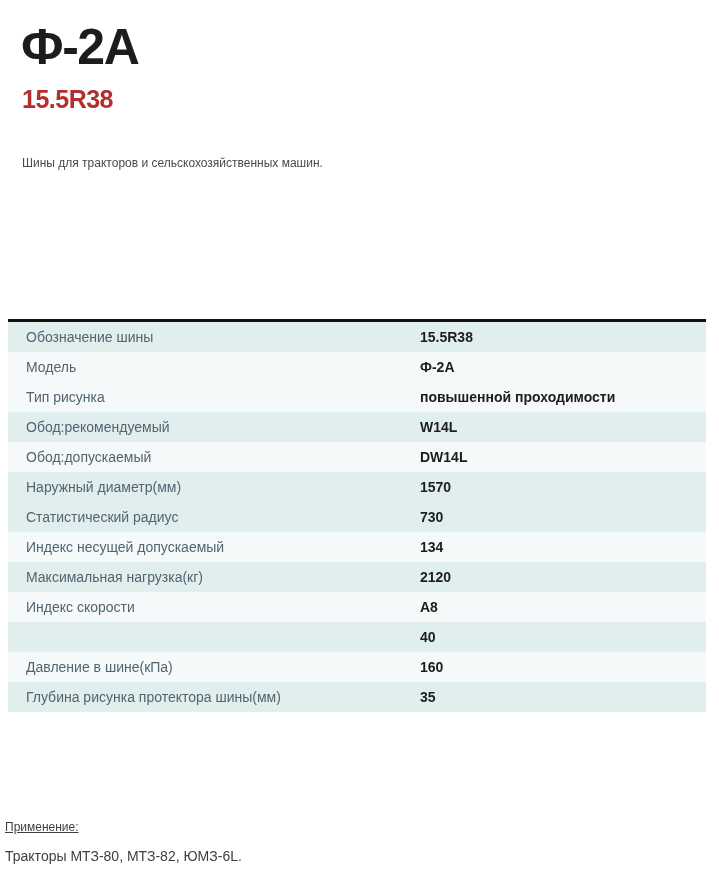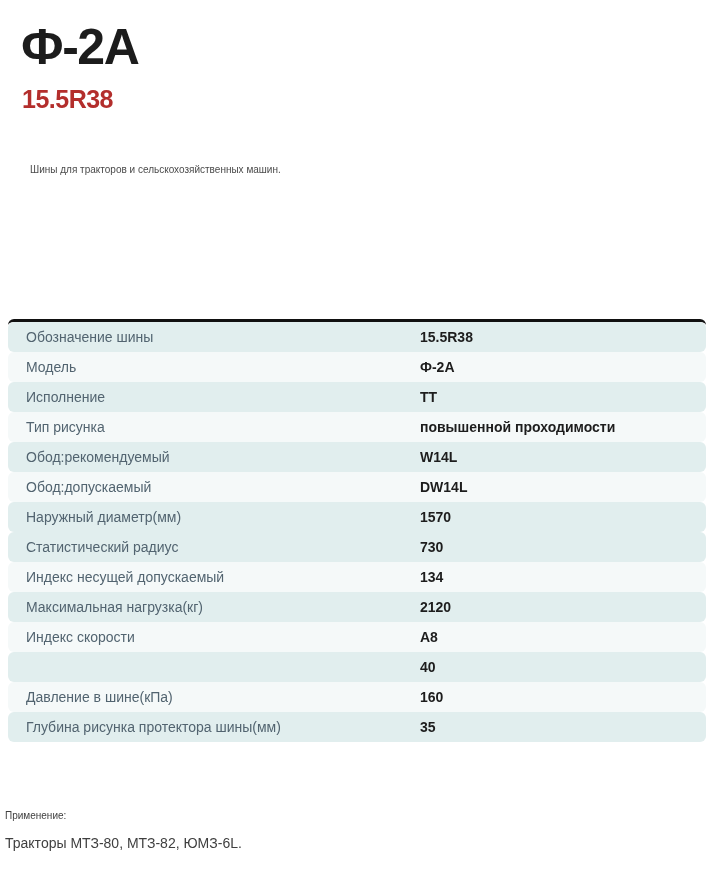--- a/index.html
+++ b/index.html
@@ -3,38 +3,38 @@
 <meta charset="utf-8">
 <style>
   :root{
     --red:#b32e2c;
     --row-odd:#e1eeee;
     --row-even:#f5f9f9;
     --label:#526470;
     --value:#1d1d1d;
     --border:#111111;
   }
-  *{box-sizing:border-box;border-radius:6px;}
+  *{box-sizing:border-box;}
   html,body{margin:0;padding:0;background:#ffffff;}
   body{font-family:"Liberation Sans","DejaVu Sans",sans-serif;}
   .page{position:relative;width:719px;height:873px;background:#ffffff;overflow:hidden;}
 
   .title{
     position:absolute;top:20px;left:21px;margin:0;
     font-size:50px;font-weight:bold;letter-spacing:-1.5px;
     color:#1c1c1c;line-height:1.1;
   }
   .size{
     position:absolute;top:85px;left:22px;
     font-size:25px;font-weight:bold;letter-spacing:-0.5px;
     color:var(--red);
   }
   .desc{
-    position:absolute;top:156px;left:22px;margin:8px;
-    font-size:10px;color:#4a4a4a;
+    position:absolute;top:156px;left:22px;margin:0;
+    font-size:12px;color:#4a4a4a;
   }
   .image-area{
     position:absolute;top:185px;left:22px;width:400px;height:120px;
     background:transparent;
   }
   .specs{
     position:absolute;top:319px;left:8px;width:698px;
     border-top:3px solid var(--border);
   }
   .row{
@@ -45,44 +45,40 @@
   .row .label{
     padding-left:18px;font-size:14px;color:var(--label);
     white-space:nowrap;
   }
   .row .value{
     position:absolute;left:412px;top:50%;transform:translateY(-50%);
     font-size:14px;font-weight:bold;color:var(--value);
     white-space:nowrap;
   }
   .application{position:absolute;left:5px;top:806px;}
-  .app-title{margin:4px 0 14px 0;font-size:10px;color:#3f3f3f;}
+  .app-title{margin:14px 0 14px 0;font-size:12px;color:#3f3f3f;text-decoration:underline;}
   .app-text{margin:0;font-size:14px;color:#3f3f3f;}
 </style>
 </head>
 <body>
 
 <div class="page">
   <h1 class="title">Ф-2А</h1>
   <div class="size">15.5R38</div>
   <p class="desc">Шины для тракторов и сельскохозяйственных машин.</p>
   <div class="image-area"></div>
 
   <div class="specs" id="specs-table">
       <div class="row odd">
         <span class="label">Обозначение шины</span>
         <span class="value">15.5R38</span>
       </div>
       <div class="row even">
         <span class="label">Модель</span>
         <span class="value">Ф-2А</span>
-      </div>
-      <div class="row odd">
-        <span class="label">Исполнение</span>
-        <span class="value">TT</span>
       </div>
       <div class="row even">
         <span class="label">Тип рисунка</span>
         <span class="value">повышенной проходимости</span>
       </div>
       <div class="row odd">
         <span class="label">Обод:рекомендуемый</span>
         <span class="value">W14L</span>
       </div>
       <div class="row even">

